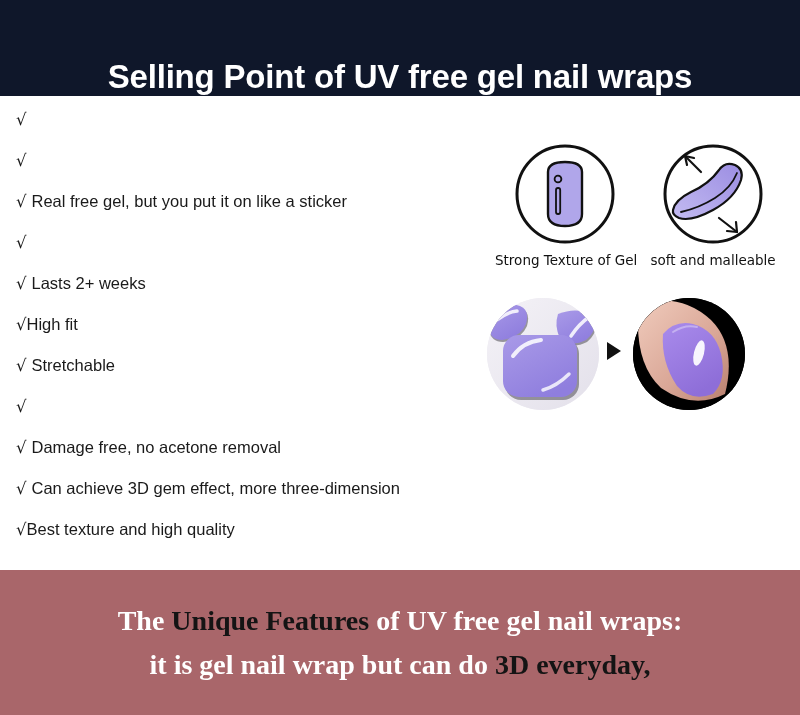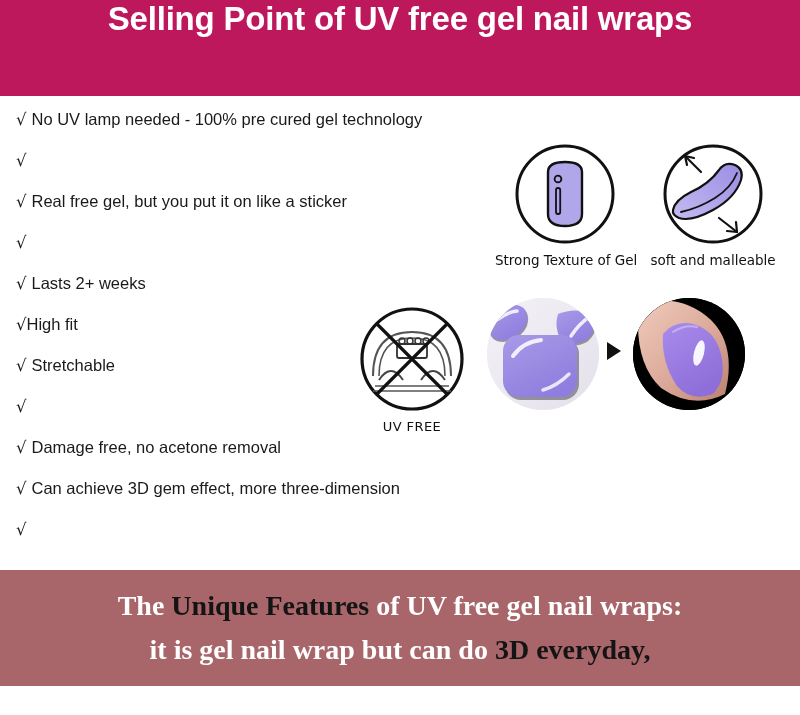--- a/index.html
+++ b/index.html
@@ -11,23 +11,23 @@
     font-family: "Liberation Sans", sans-serif;
     overflow: hidden;
     position: relative;
   }
 
   
   .header-band {
     position: absolute;
     left: 0; top: 0;
     width: 800px; height: 96px;
-    background: #be185d;
+    background: #0f172a;
     display: flex;
-    align-items: flex-start;
+    align-items: flex-end;
     justify-content: center;
   }
   .header-title {
     color: #ffffff;
     font-family: "Liberation Sans", sans-serif;
     font-weight: bold;
     font-size: 33px;
     letter-spacing: -0.2px;
     white-space: nowrap;
   }
@@ -128,21 +128,21 @@
     width: 0; height: 0;
     border-left: 14px solid #111111;
     border-top: 9px solid transparent;
     border-bottom: 9px solid transparent;
   }
 
   
   .footer-band {
     position: absolute;
     left: 0; top: 570px;
-    width: 800px; height: 116px;
+    width: 800px; height: 145px;
     background: #a9666a;
     display: flex;
     flex-direction: column;
     align-items: center;
     justify-content: center;
   }
   .footer-line {
     font-family: "Liberation Serif", serif;
     font-weight: bold;
     font-size: 28px;
@@ -158,21 +158,20 @@
 
 <div class="header-band">
   <div class="header-title">Selling Point of UV free gel nail wraps</div>
 </div>
 
 <div class="body-area">
 
   <div class="bullet-list">
     <div class="bullet-row">
       <span class="bullet-mark">√</span>
-      <span>No UV lamp needed - 100% pre cured gel technology</span>
     </div>
     <div class="bullet-row">
       <span class="bullet-mark">√</span>
     </div>
     <div class="bullet-row">
       <span class="bullet-mark">√</span>
       <span>Real free gel, but you put it on like a sticker</span>
     </div>
     <div class="bullet-row">
       <span class="bullet-mark">√</span>
@@ -195,20 +194,21 @@
     <div class="bullet-row">
       <span class="bullet-mark">√</span>
       <span>Damage free, no acetone removal</span>
     </div>
     <div class="bullet-row">
       <span class="bullet-mark">√</span>
       <span>Can achieve 3D gem effect, more three-dimension</span>
     </div>
     <div class="bullet-row tight">
       <span class="bullet-mark">√</span>
+      <span>Best texture and high quality</span>
     </div>
   </div>
 
   <div class="icon-circle-group">
 
     <div class="icon-cell a">
       <svg width="104" height="104" viewBox="0 0 104 104">
         <circle cx="52" cy="52" r="48" fill="#ffffff" stroke="#111111" stroke-width="3"></circle>
         <path d="M35 30 Q35 20 52 20 Q69 20 69 30 L69 72 Q69 84 52 84 Q35 84 35 72 Z" fill="#b0a6ea" stroke="#111111" stroke-width="2.4"></path>
         <circle cx="45" cy="37" r="3.4" fill="none" stroke="#111111" stroke-width="1.8"></circle>
@@ -230,39 +230,20 @@
         <path d="M20 70 Q38 66 54 56 Q70 46 76 31" fill="none" stroke="#111111" stroke-width="1.8" stroke-linecap="round"></path>
         <path d="M40 30 L24 14" stroke="#111111" stroke-width="2.2" stroke-linecap="round"></path>
         <path d="M24 14 L33 16 M24 14 L26 23" stroke="#111111" stroke-width="2.2" stroke-linecap="round" fill="none"></path>
         <path d="M58 76 L76 90" stroke="#111111" stroke-width="2.2" stroke-linecap="round"></path>
         <path d="M76 90 L66 89 M76 90 L75 80" stroke="#111111" stroke-width="2.2" stroke-linecap="round" fill="none"></path>
       </svg>
       <div class="icon-caption">soft and malleable</div>
     </div>
   </div>
 
-  <div class="uvfree-block">
-    <svg width="110" height="110" viewBox="0 0 110 110">
-      <circle cx="55" cy="55" r="50" fill="#ffffff" stroke="#111111" stroke-width="3.2"></circle>
-      <path d="M16 72 Q16 28 55 28 Q94 28 94 72" fill="none" stroke="#555555" stroke-width="2"></path>
-      <path d="M22 72 Q22 34 55 34 Q88 34 88 72" fill="none" stroke="#555555" stroke-width="1.6"></path>
-      <rect x="40" y="40" width="30" height="14" rx="2" fill="none" stroke="#333333" stroke-width="1.8"></rect>
-      <circle cx="45" cy="37" r="3" fill="none" stroke="#333333" stroke-width="1.5"></circle>
-      <circle cx="53" cy="37" r="3" fill="none" stroke="#333333" stroke-width="1.5"></circle>
-      <circle cx="61" cy="37" r="3" fill="none" stroke="#333333" stroke-width="1.5"></circle>
-      <circle cx="69" cy="37" r="3" fill="none" stroke="#333333" stroke-width="1.5"></circle>
-      <path d="M22 76 Q34 58 46 76" fill="none" stroke="#444444" stroke-width="2"></path>
-      <path d="M64 76 Q76 58 88 76" fill="none" stroke="#444444" stroke-width="2"></path>
-      <line x1="18" y1="82" x2="92" y2="82" stroke="#555555" stroke-width="1.6"></line>
-      <line x1="16" y1="87" x2="94" y2="87" stroke="#555555" stroke-width="1.6"></line>
-      <line x1="20" y1="20" x2="90" y2="90" stroke="#111111" stroke-width="3.2"></line>
-      <line x1="90" y1="20" x2="20" y2="90" stroke="#111111" stroke-width="3.2"></line>
-    </svg>
-    <div class="uvfree-caption">UV FREE</div>
-  </div>
 
   <div class="photo-row">
 
     <div class="photo-wrap-sheet">
       <svg width="112" height="112" viewBox="0 0 112 112">
         <defs>
           <linearGradient id="sheetbg" x1="0" y1="0" x2="1" y2="1">
             <stop offset="0%" stop-color="#f4f2f7"></stop>
             <stop offset="100%" stop-color="#e3e0ea"></stop>
           </linearGradient>

